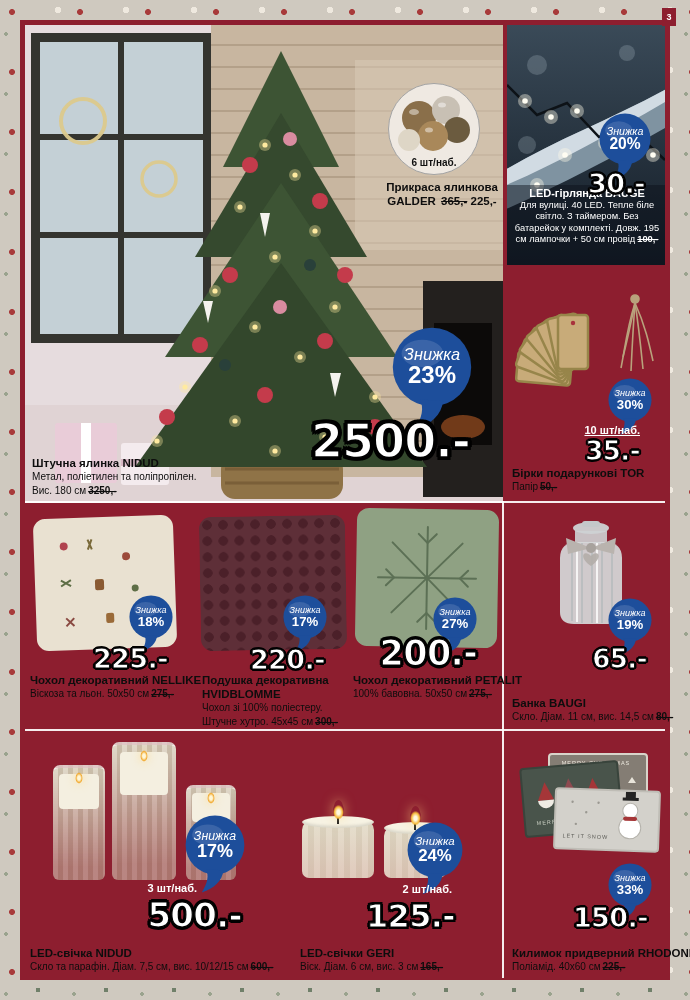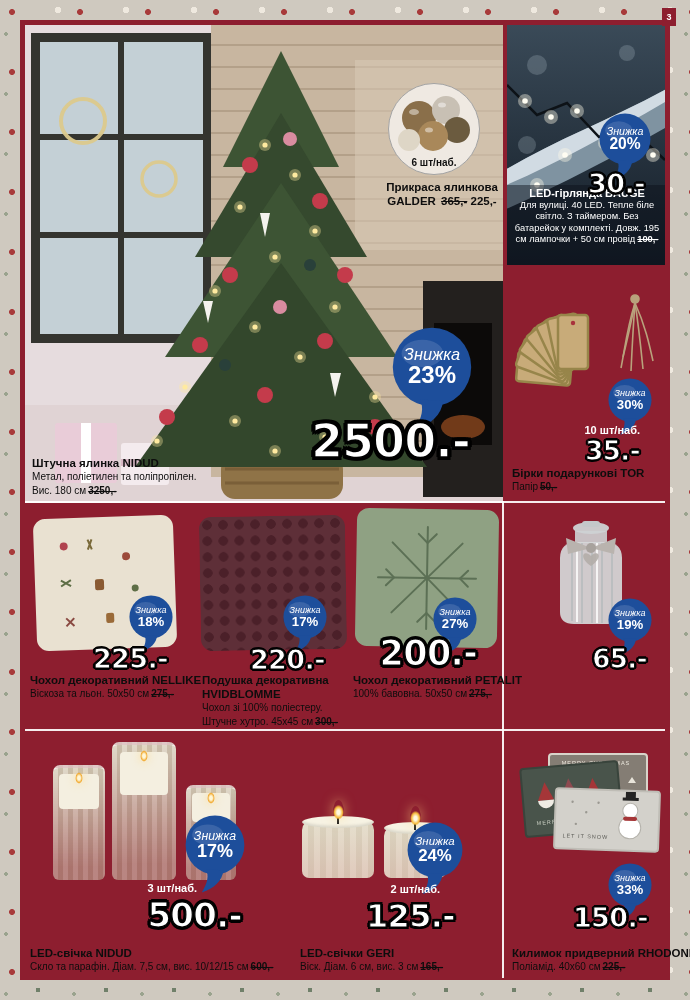--- a/index.html
+++ b/index.html
@@ -352,21 +352,21 @@
       <svg viewBox="0 0 100 130">
         <circle cx="50" cy="50" r="49" fill="#1d4e9b"></circle>
         <ellipse cx="38" cy="33" rx="26" ry="17" fill="rgba(255,255,255,.13)"></ellipse>
         <path d="M64 92 C62 110 49 122 28 129 C38 113 40 101 35 91 Z" fill="#1d4e9b"></path>
       </svg>
       <div class="bt">
           <i>Знижка</i>
           <b>30%</b>
         </div>
     </div>
-    <div class="unit" style="right:30px;top:404px;">10 шт/наб.</div>
+    <div class="unit" style="right:30px;top:404px;text-decoration:underline;">10 шт/наб.</div>
     <div class="price" style="right:30px;top:418px;font-size:26px;">35.-</div>
     <div class="cap" style="left:492px;top:446px;">
       <div class="nm">Бірки подарункові TOR</div>
       <div class="ds"><span>Папір</span><s>50,-</s></div>
     </div>
 
     <div class="sep" style="left:5px;top:481px;width:640px;height:1.6px;"></div>
     <div class="sep" style="left:5px;top:709px;width:640px;height:1.6px;"></div>
     <div class="sep" style="left:482px;top:481px;width:1.6px;height:477px;"></div>
 
@@ -478,20 +478,24 @@
         <circle cx="50" cy="50" r="49" fill="#1d4e9b"></circle>
           <ellipse cx="38" cy="33" rx="26" ry="17" fill="rgba(255,255,255,.13)"></ellipse>
         <path d="M64 92 C62 110 49 122 28 129 C38 113 40 101 35 91 Z" fill="#1d4e9b"></path>
       </svg>
       <div class="bt">
           <i>Знижка</i>
           <b>19%</b>
         </div>
     </div>
     <div class="price" style="right:23px;top:626px;font-size:26px;">65.-</div>
+    <div class="cap" style="left:492px;top:676px;">
+      <div class="nm">Банка BAUGI</div>
+      <div class="ds"><span>Скло. Діам. 11 см, вис. 14,5 см</span><s>80,-</s></div>
+    </div>
 
     <div class="glasscandle" style="left:33px;top:745px;width:52px;height:112px;">
       <div class="wax"></div>
         <div class="glow"></div>
     </div>
     <div class="glasscandle" style="left:92px;top:722px;width:64px;height:135px;">
       <div class="wax"></div>
         <div class="glow"></div>
     </div>
     <div class="glasscandle" style="left:166px;top:765px;width:50px;height:92px;">
@@ -532,21 +536,21 @@
       <svg viewBox="0 0 100 130">
         <circle cx="50" cy="50" r="49" fill="#1d4e9b"></circle>
           <ellipse cx="38" cy="33" rx="26" ry="17" fill="rgba(255,255,255,.13)"></ellipse>
         <path d="M64 92 C62 110 49 122 28 129 C38 113 40 101 35 91 Z" fill="#1d4e9b"></path>
       </svg>
       <div class="bt">
           <i>Знижка</i>
           <b>24%</b>
         </div>
     </div>
-    <div class="unit" style="right:230px;top:863px;margin-left:36px;">2 шт/наб.</div>
+    <div class="unit" style="right:218px;top:863px;margin-left:36px;">2 шт/наб.</div>
     <div class="price" style="right:215px;top:880px;font-size:32px;">125.-</div>
     <div class="cap" style="left:280px;top:926px;">
       <div class="nm">LED-свічки GERI</div>
       <div class="ds"><span>Віск. Діам. 6 см, вис. 3 см</span><s>165,-</s></div>
     </div>
 
     <div class="mat" style="left:528px;top:733px;width:96px;height:62px;background:#847d74;border:2px solid #d8d4ca;">
       <svg width="92" height="58" viewBox="0 0 92 58">
         <text x="46" y="10" text-anchor="middle" font-size="5.5" letter-spacing="1" fill="#ece8de" font-family="Liberation Sans,sans-serif">MERRY CHRISTMAS</text>
         <circle cx="46" cy="38" r="13" fill="#f2efe8"></circle>

